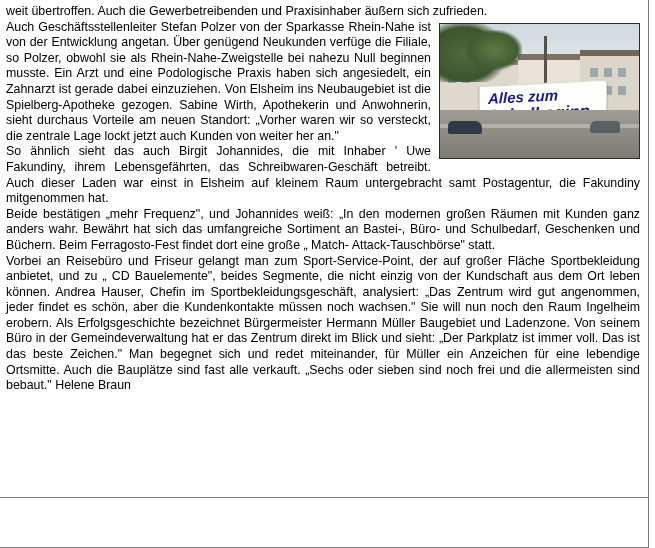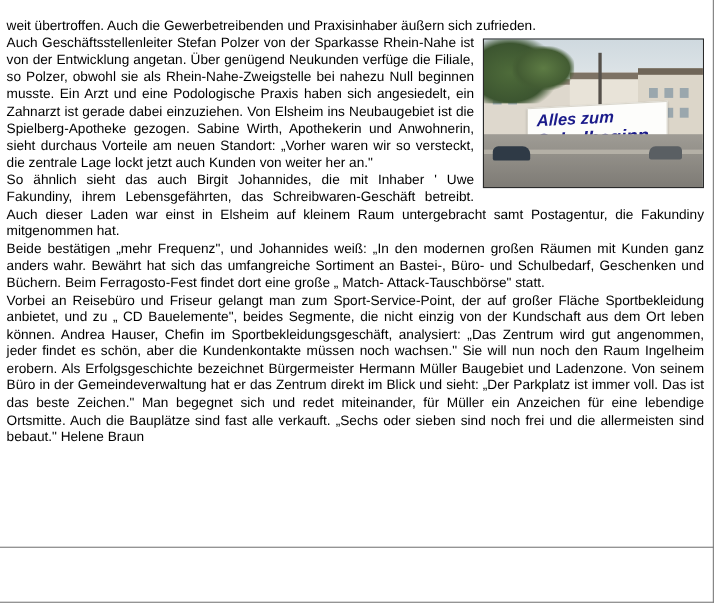--- a/index.html
+++ b/index.html
@@ -19,21 +19,21 @@
     width: 655px;
     height: 548px;
     box-sizing: border-box;
   }
   .article {
     position: absolute;
     left: 0px;
     top: 0px;
     width: 648px;
     box-sizing: border-box;
-    padding: 16px 8px 0px 6px;
+    padding: 4px 8px 0px 6px;
   }
   .article p {
     margin: 0;
     font-size: 12.4px;
     line-height: 15.6px;
     text-align: justify;
     text-justify: inter-word;
     hyphens: auto;
   }
   .photo {

